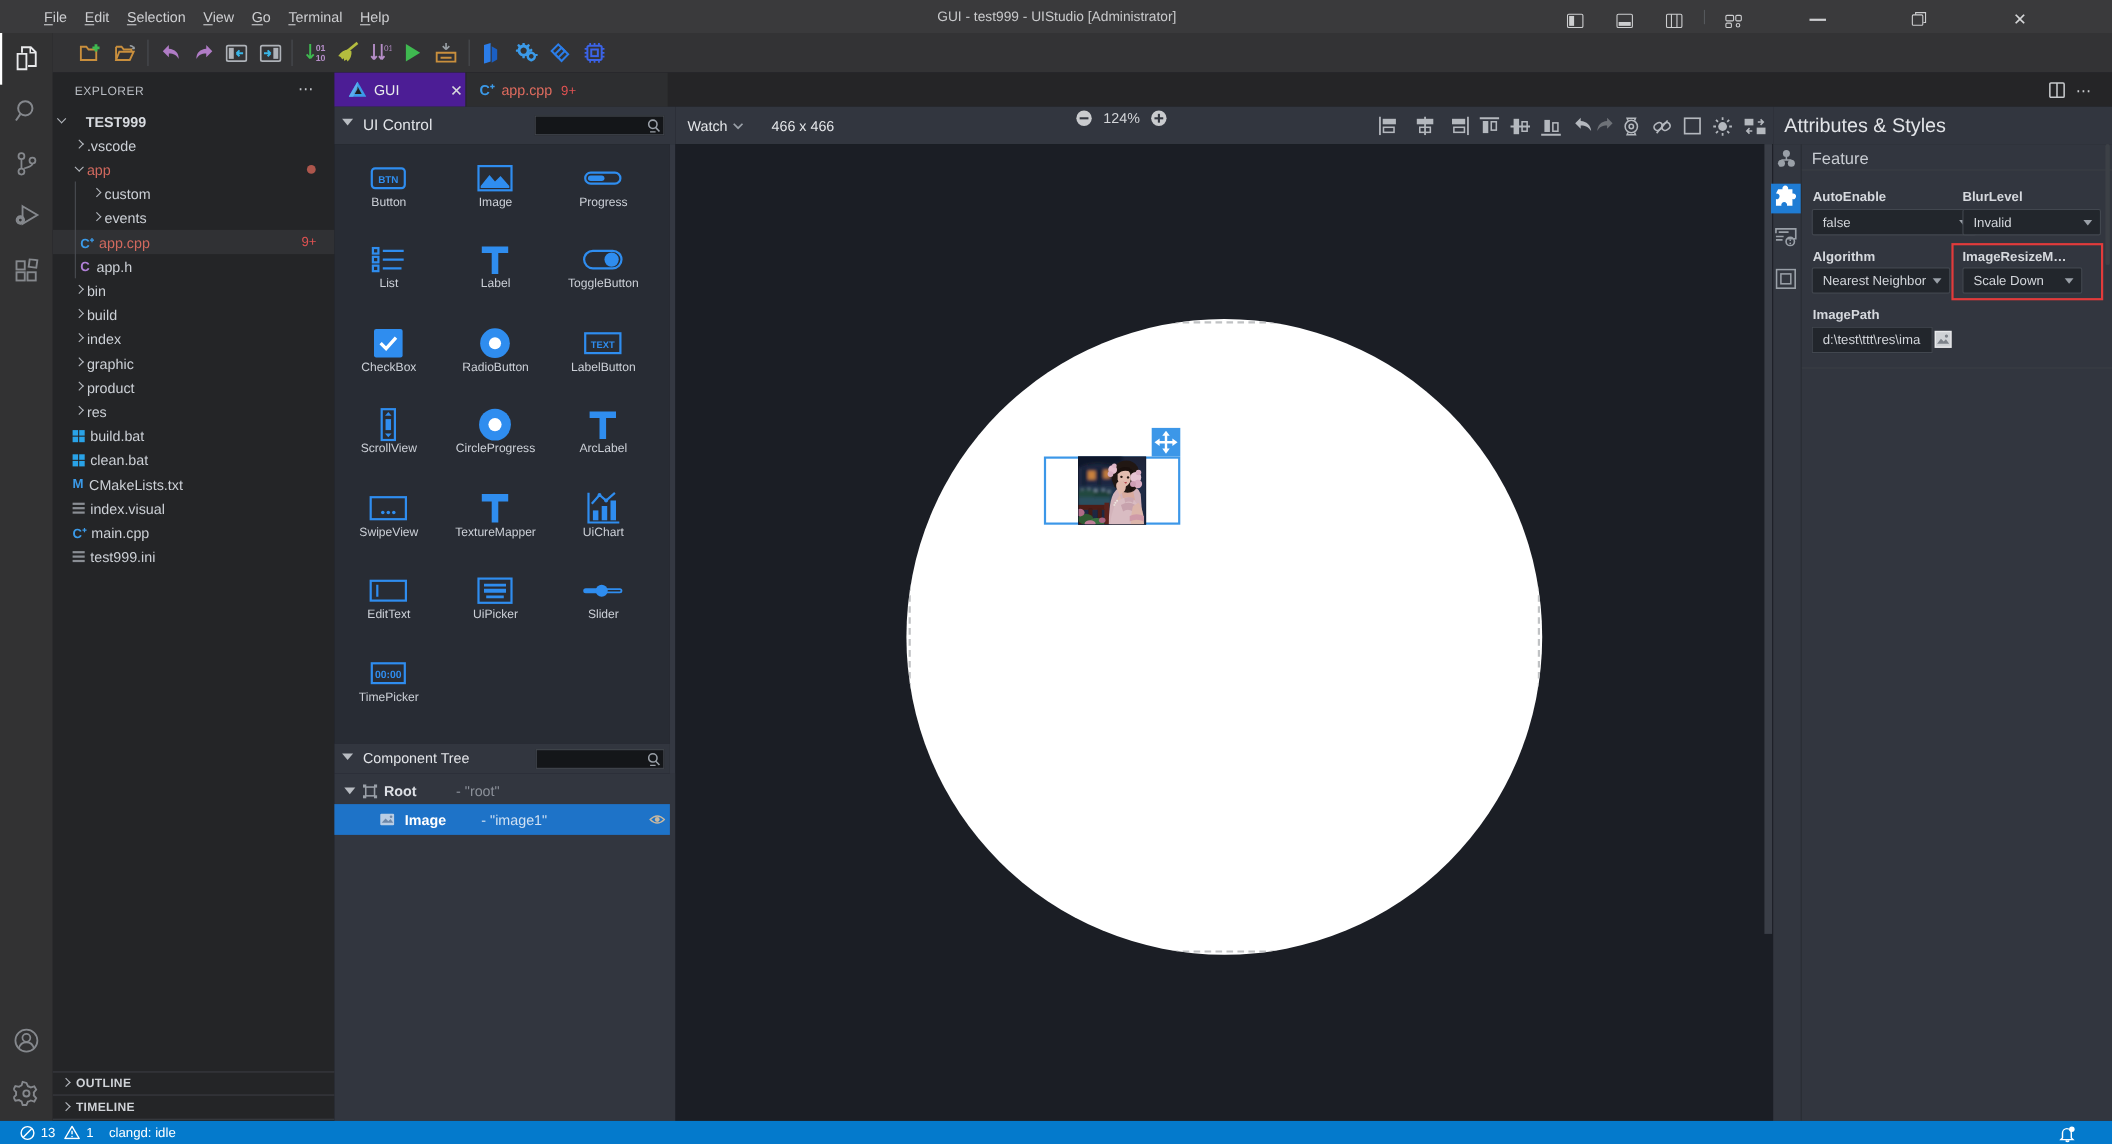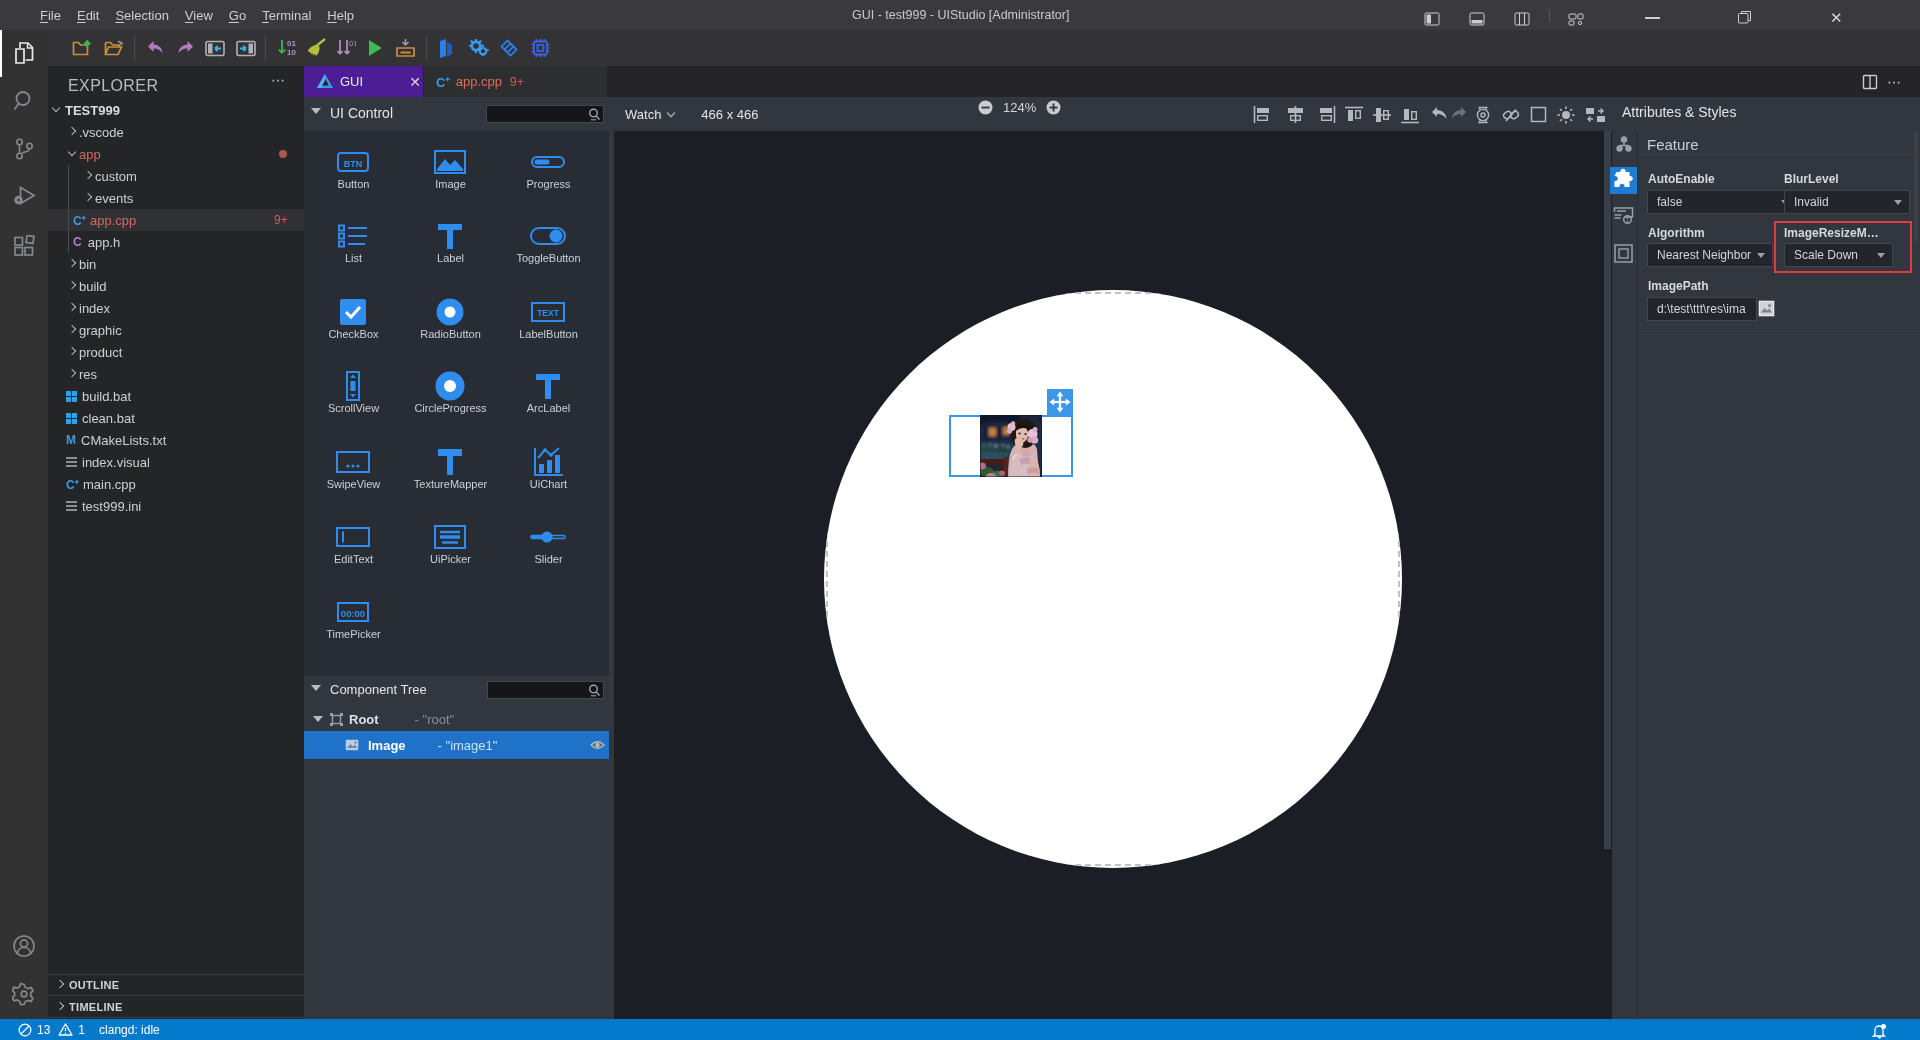--- a/index.html
+++ b/index.html
@@ -235,26 +235,26 @@
     </svg>
 </div>
 <div class="abs" style="left:12px;top:982px">
   <svg width="24" height="24" viewBox="0 0 24 24" fill="none" stroke="#85888d" stroke-width="1.7">
       <circle cx="12" cy="12" r="2.8"></circle>
       <path d="M12 2.5 l1.4 3 a7 7 0 0 1 2.6 1.1 l3.2 -1 l1.7 3 l-2.2 2.5 a7 7 0 0 1 0 2.8 l2.2 2.5 l-1.7 3 l-3.2 -1 a7 7 0 0 1 -2.6 1.1 l-1.4 3 l-3.4 0 l-1 -3.2 a7 7 0 0 1 -2.3 -1.3 l-3.3 0.7 l-1.7 -3 l2.4 -2.4 a7 7 0 0 1 0 -2.6 l-2.4 -2.4 l1.7 -3 l3.3 0.7 a7 7 0 0 1 2.3 -1.3 l1 -3.2 Z"></path>
     </svg>
 </div>
 
 <div class="abs" style="left:48px;top:66px;width:256px;height:953px;background:#242527"></div>
-<div class="abs" style="left:68px;top:77px;color:#b8bcc2;font-size:16px;letter-spacing:0.4px">EXPLORER</div>
+<div class="abs" style="left:68px;top:77px;color:#b8bcc2;font-size:11px;letter-spacing:0.4px">EXPLORER</div>
 <div class="abs" style="left:271px;top:72px;color:#c2c5ca;font-size:14px;letter-spacing:1px">⋯</div>
 <div class="abs" style="left:48px;top:99px;width:256px;height:440px;font-size:13px">
   <div class="tree-row" style="top:0">
       <span class="chevd" style="margin-left:5px"></span>
-      <b style="margin-left:6px;color:#d8dbe0">TEST999</b>
+      <b style="margin-left:19px;color:#d8dbe0">TEST999</b>
     </div>
   <div class="tree-row" style="top:22px">
       <span class="chev" style="margin-left:21px"></span>
       <span style="margin-left:4px">.vscode</span>
     </div>
   <div class="tree-row" style="top:44px">
       <span class="chevd" style="margin-left:21px"></span>
       <span style="margin-left:4px;color:#d1695e">app</span>
       <span style="position:absolute;left:231px;width:8px;height:8px;border-radius:50%;background:#ad564c"></span>
     </div>
@@ -776,21 +776,21 @@
         <path d="M13 23.5 L16.4 18.8 L9.6 18.8 Z"></path>
         <path d="M2.5 13 L7.2 9.6 L7.2 16.4 Z"></path>
         <path d="M23.5 13 L18.8 9.6 L18.8 16.4 Z"></path>
       </g>
     </svg>
 </div>
 
 <div class="abs" style="left:1604px;top:131px;width:7px;height:718px;background:#3a3e47"></div>
 
 <div class="abs" style="left:1612px;top:97px;width:308px;height:34px;background:#32363f"></div>
-<div class="abs" style="left:1622px;top:104px;color:#e2e4e8;font-size:14px">Attributes &amp; Styles</div>
+<div class="abs" style="left:1622px;top:104px;color:#e2e4e8;font-size:18px">Attributes &amp; Styles</div>
 <div class="abs" style="left:1612px;top:131px;width:308px;height:888px;background:#32363f"></div>
 <div class="abs" style="left:1637px;top:131px;width:1px;height:888px;background:#2a2d34"></div>
 
 <div class="abs" style="left:1614px;top:135px">
   <svg width="20" height="19" viewBox="0 0 20 19">
       <g fill="#9aa0a8">
         <circle cx="10" cy="4.5" r="3.2"></circle>
         <circle cx="5.5" cy="13.5" r="3.2"></circle>
         <circle cx="14.5" cy="13.5" r="3.2"></circle>
       </g>

